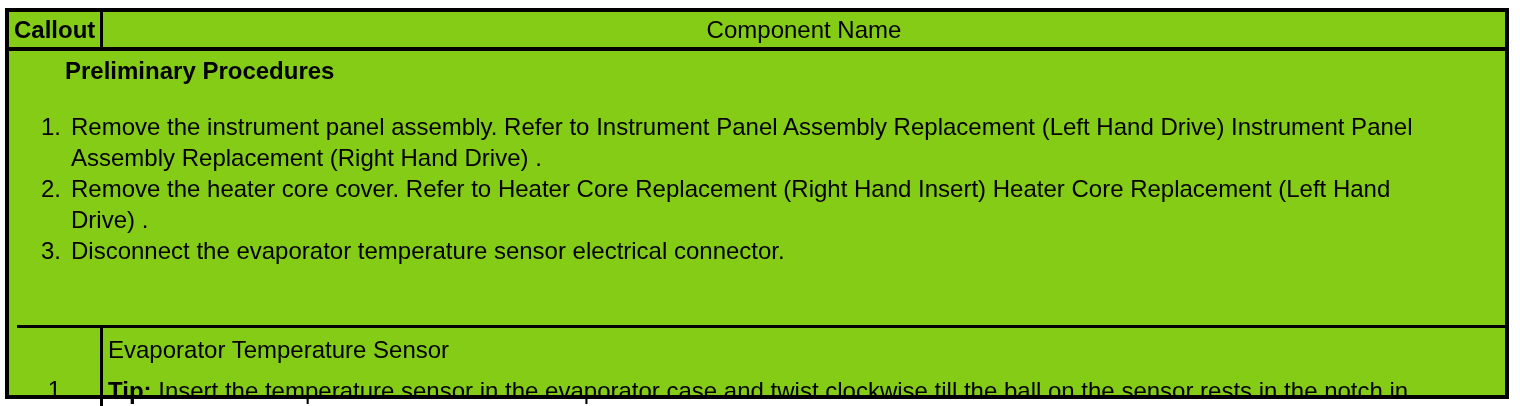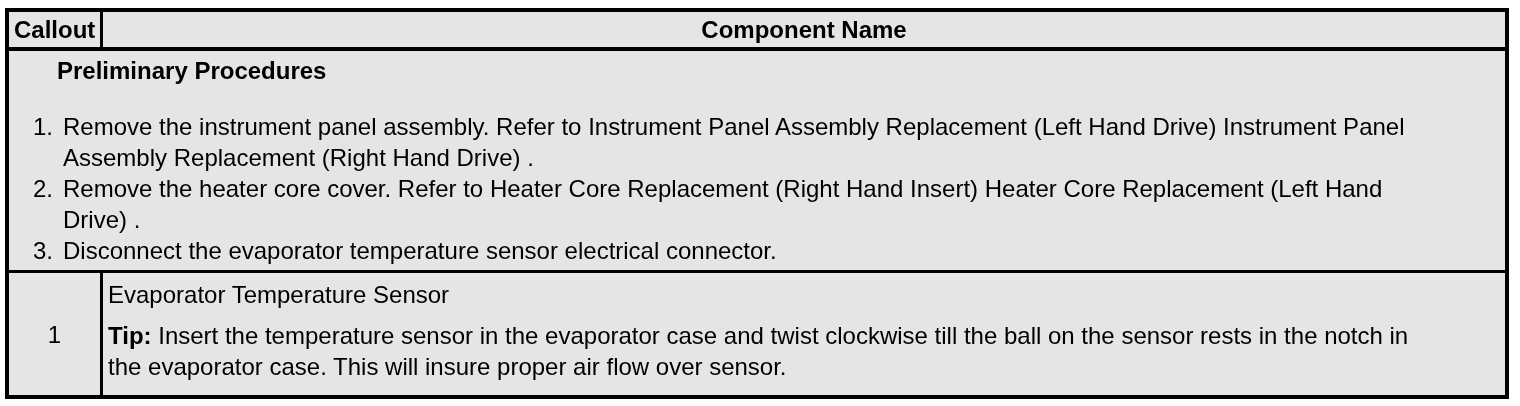--- a/index.html
+++ b/index.html
@@ -8,52 +8,53 @@
     background: #ffffff;
     overflow: hidden;
     font-family: "Liberation Sans", "DejaVu Sans", sans-serif;
     color: #000000;
   }
   .doc-table {
     position: absolute;
     left: 5px; top: 8px;
     width: 1504px; height: 391px;
     border: 4px solid #000000;
-    background: #e5e5e5;
+    background: #84cc16;
   }
   
   .header-row {
     display: flex;
     height: 39px;
     border-bottom: 4px solid #000000;
   }
   .callout-header {
     width: 94px;
     border-right: 3px solid #000000;
     font-size: 24px;
     font-weight: bold;
     display: flex;
     align-items: center;
     padding-left: 5px;
   }
   .component-header {
     flex: 1;
     font-size: 24px;
-    font-weight: bold;
+    font-weight: normal;
     display: flex;
     align-items: center;
     justify-content: center;
   }
   
   .prelim {
-    height: 222px;
+    height: 277px;
     border-bottom: 3px solid #000000;
     padding-top: 4px;
     font-size: 24px;
     line-height: 31px;
+    margin-left: 8px;
   }
   .prelim-title {
     font-weight: bold;
     margin-left: 48px;
   }
   .steps {
     margin-top: 25px;
     padding-left: 24px;
   }
   .step { display: flex; }

